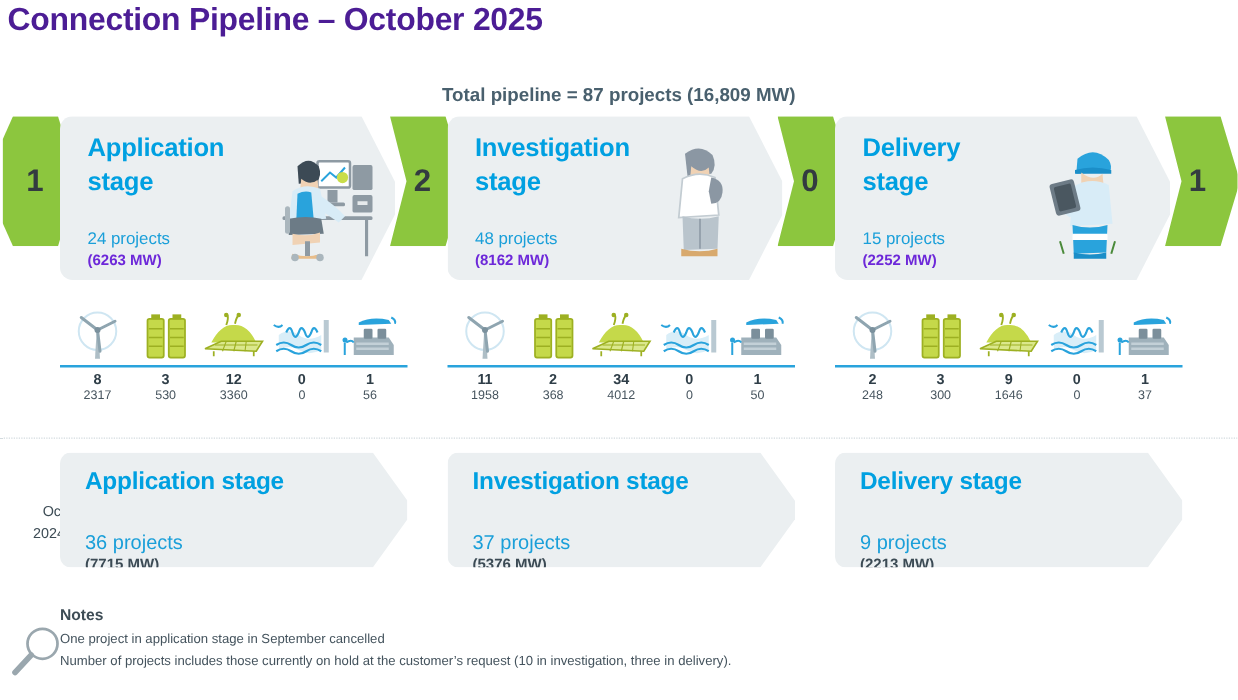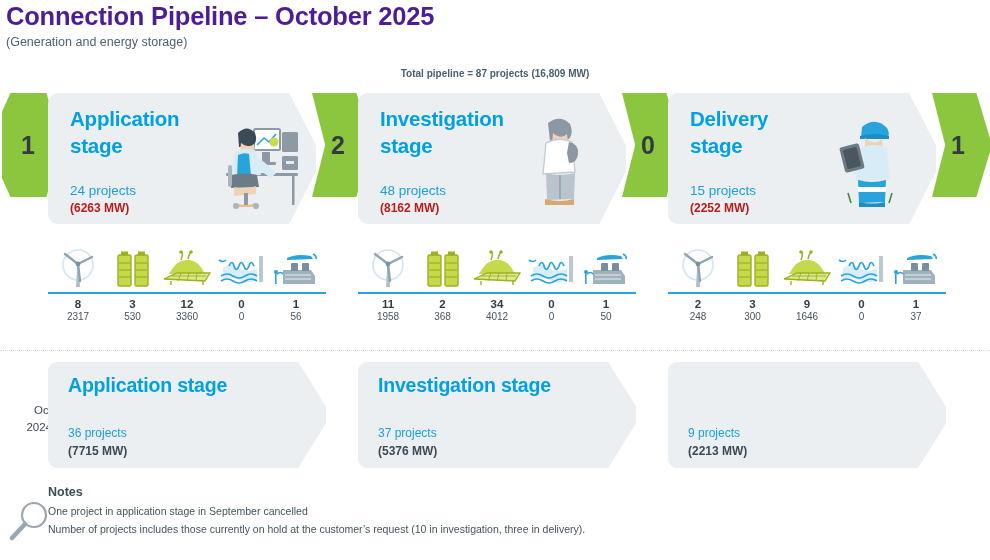--- a/index.html
+++ b/index.html
@@ -16,21 +16,21 @@
     position: absolute; left: 6px; top: 2px;
     font-size: 25.5px; font-weight: bold; color: #4c1d95;
     letter-spacing: -0.2px;
   }
   .subtitle {
     position: absolute; left: 6px; top: 35px;
     font-size: 12.5px; color: #4f6270;
   }
   .total-pipeline {
     position: absolute; left: 0; top: 68px; width: 990px;
-    text-align: center; font-size: 10px; font-weight: bold; color: #49606e;
+    text-align: center; font-size: 15px; font-weight: bold; color: #49606e;
   }
 
   
   .stage-row { position: absolute; left: 0; top: 93px; width: 990px; height: 145px; }
 
   .chev {
     position: absolute; top: 0; width: 60px; height: 104px;
     background: #8cc63e;
     display: flex; align-items: center; justify-content: center;
     font-size: 25px; font-weight: bold; color: #333b40;
@@ -57,21 +57,21 @@
     position: absolute; left: 22px; top: 12px;
     font-size: 20.5px; font-weight: bold; color: #00a0e1;
     line-height: 1.32; letter-spacing: -0.2px;
   }
   .card-projects {
     position: absolute; left: 22px; top: 90px;
     font-size: 13.5px; color: #1a9fd9;
   }
   .card-mw {
     position: absolute; left: 22px; top: 108px;
-    font-size: 12px; font-weight: bold; color: #b91c1c;
+    font-size: 12px; font-weight: bold; color: #6d28d9;
   }
   .card-art { position: absolute; right: 14px; top: 14px; width: 104px; height: 104px; }
 
   
   .tech-block { position: absolute; top: 246px; height: 80px; }
   .tech-icons { display: flex; justify-content: space-between; height: 42px; padding: 0 4px; }
   .tech-icons .ic { width: 52px; height: 42px; display: flex; align-items: flex-end; justify-content: center; }
   .tech-rule { height: 2px; background: #29a3dc; margin: 4px 0 0 0; }
   .tech-nums { display: flex; justify-content: space-between; padding: 3px 4px 0 4px; }
   .tech-nums .col { width: 52px; text-align: center; }
@@ -84,31 +84,31 @@
     border-top: 1px dotted #d2dade;
   }
 
   
   .prior-row { position: absolute; left: 0; top: 362px; width: 990px; height: 112px; }
   .prior-label {
     position: absolute; left: 10px; top: 40px; width: 42px;
     text-align: right; font-size: 11.5px; color: #3d4c55; line-height: 1.45;
   }
   .prior-card {
-    position: absolute; top: 0; height: 106px;
+    position: absolute; top: 0; height: 92px;
     background: #ebeff1; border-radius: 9px;
     clip-path: polygon(0% 0%, 90% 0%, 100% 42%, 100% 58%, 90% 100%, 0% 100%);
   }
   .prior-title {
     position: absolute; left: 20px; top: 12px;
     font-size: 19.5px; font-weight: bold; color: #00a0e1; letter-spacing: -0.2px;
   }
   .prior-projects {
     position: absolute; left: 20px; top: 64px;
-    font-size: 12px; color: #1a9fd9;
+    font-size: 16px; color: #1a9fd9;
   }
   .prior-mw {
     position: absolute; left: 20px; top: 82px;
     font-size: 12px; font-weight: bold; color: #3b4a54;
   }
 
   
   .notes { position: absolute; left: 0; top: 478px; width: 990px; height: 82px; }
   .notes-icon { position: absolute; left: 6px; top: 20px; width: 46px; height: 46px; }
   .notes-head {
@@ -122,21 +122,20 @@
   .note-line.n0 { top: 27px; }
   .note-line.n1 { top: 45px; }
   .note-line.n2 { top: 63px; }
 </style>
 </head>
 <body>
 
 <div class="page">
 
   <div class="title">Connection Pipeline – October 2025</div>
-  <div class="subtitle">(Generation and energy storage)</div>
   <div class="total-pipeline">Total pipeline = 87 projects (16,809 MW)</div>
 
   <div class="stage-row">
 
     <div class="chev first" style="left:2px;">
       <span class="num">1</span>
     </div>
 
     <div class="card clip" style="left:48px; width:268px;">
       <div class="card-title">
@@ -539,20 +538,21 @@
       <div class="prior-mw">(7715 MW)</div>
     </div>
 
     <div class="prior-card" style="left:358px; width:278px;">
       <div class="prior-title">Investigation stage</div>
       <div class="prior-projects">37 projects</div>
       <div class="prior-mw">(5376 MW)</div>
     </div>
 
     <div class="prior-card" style="left:668px; width:278px;">
+      <div class="prior-title">Delivery stage</div>
       <div class="prior-projects">9 projects</div>
       <div class="prior-mw">(2213 MW)</div>
     </div>
   </div>
 
   <div class="notes">
     <span class="notes-icon">
       <svg viewBox="0 0 46 46" width="46" height="46">
         <circle cx="28" cy="17" r="12" fill="none" stroke="#9aa7ae" stroke-width="2.2"></circle>
         <line x1="19" y1="26" x2="6" y2="40" stroke="#9aa7ae" stroke-width="4.5" stroke-linecap="round"></line>

